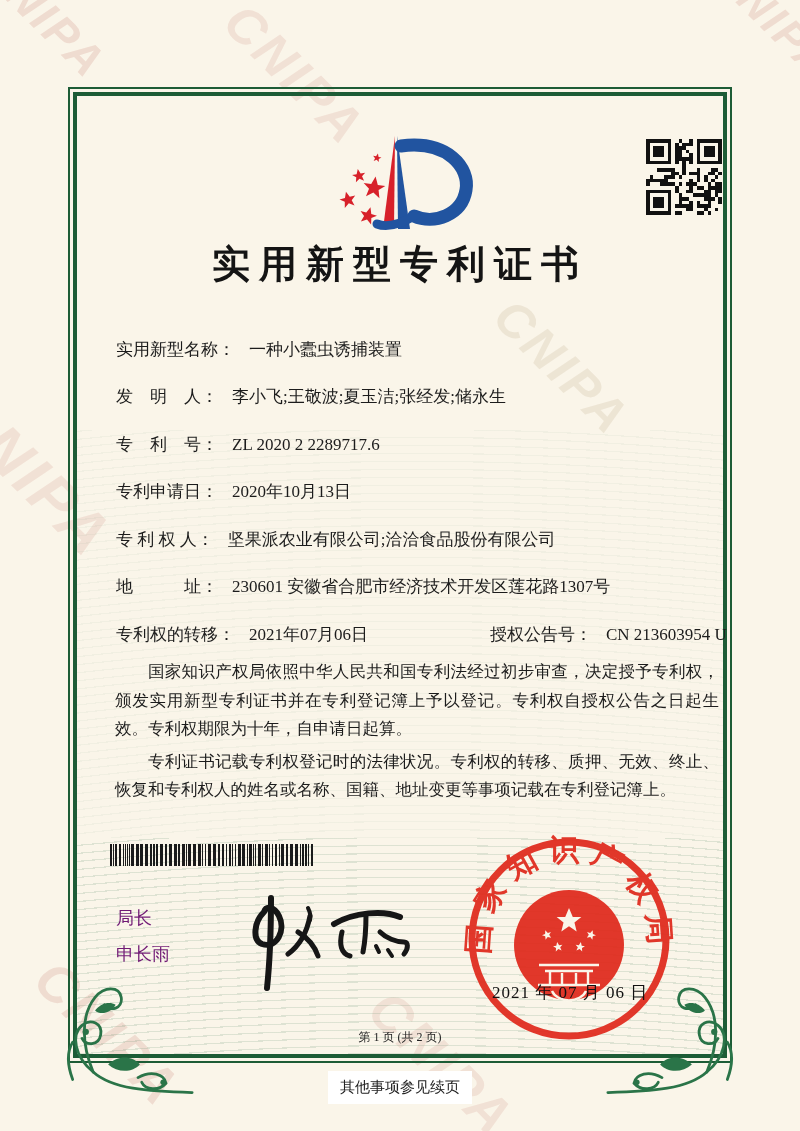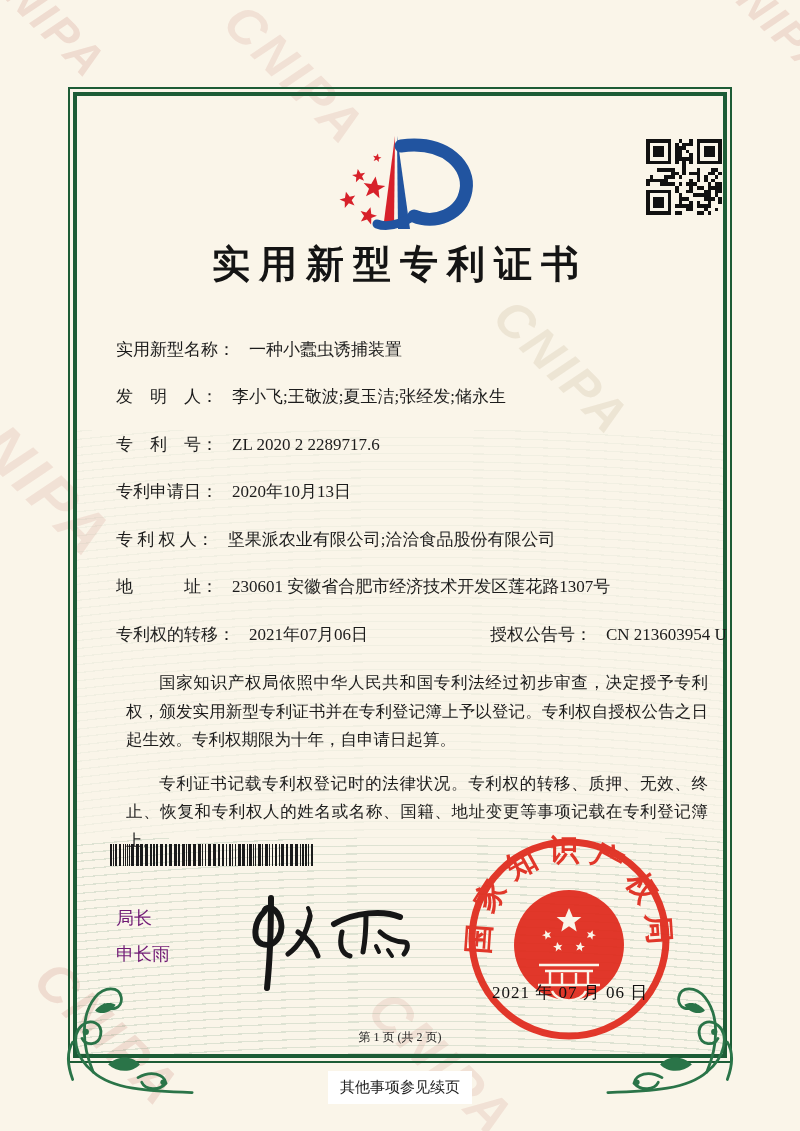--- a/index.html
+++ b/index.html
@@ -55,21 +55,21 @@
   
   .fields { position:absolute; left:113px; top:338px; width:612px; }
   .row { position:absolute; left:3px; font-size:17px; white-space:nowrap; }
   .fvalue { margin-left:14px; }
   .pair2 { position:absolute; left:342px; top:0;margin-left:32px; }
   
   .body-text {
     position:absolute; left:111px; top:654px; width:612px;
     font-size:16.5px; line-height:28.5px; text-align:justify;
   }
-  .body-text p { margin:15px; text-indent:2em; }
+  .body-text p { margin:4px; text-indent:2em; }
   
   .barcode { position:absolute; left:110px; top:844px; }
   .director-label, .director-name {
     position:absolute; left:116px; font-family:"Liberation Sans", sans-serif;
     font-size:18px; color:#701a75;
   }
   .director-label { top:906px; }
   .director-name  { top:942px; }
   .signature { position:absolute; left:230px; top:890px; }
   .seal { position:absolute; left:462px; top:832px; }

